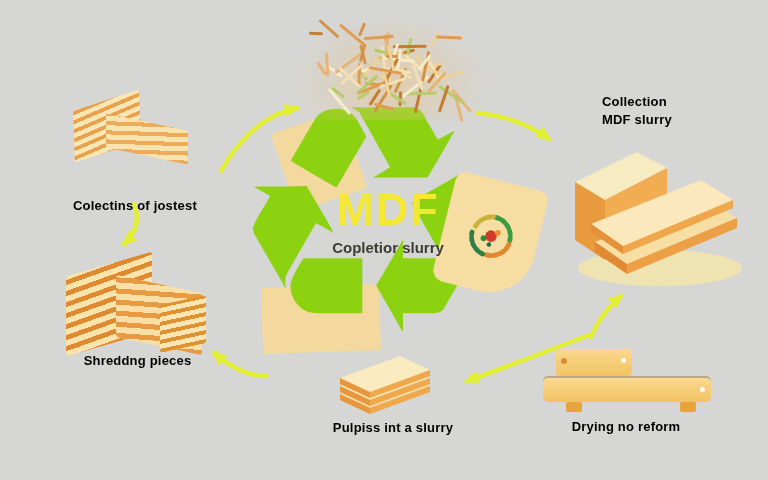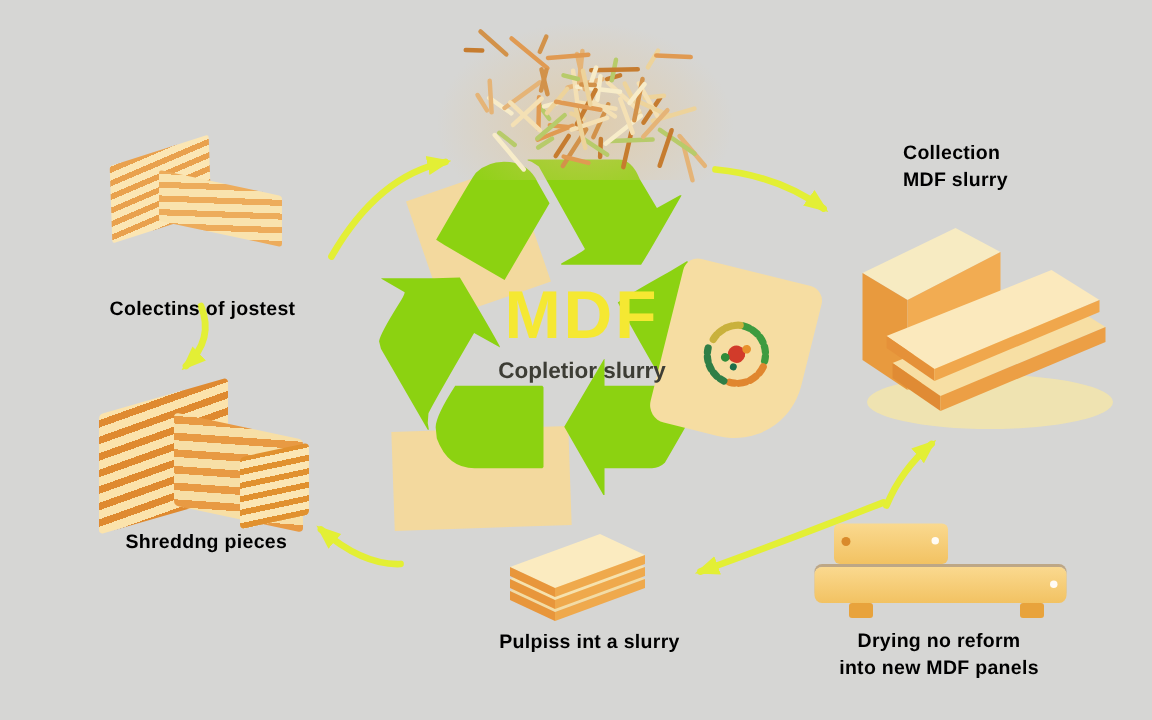--- a/index.html
+++ b/index.html
@@ -281,16 +281,15 @@
   </div>
   <div class="label" id="label-collection">
     <span>Collection</span>
     <span>MDF slurry</span>
   </div>
   <div class="label" id="label-pulp">
     <span>Pulpiss int a slurry</span>
   </div>
   <div class="label" id="label-dry">
     <span>Drying no reform</span>
-    <span>into new MDF panels</span>
   </div>
 
 </div>
 
 </body></html>

